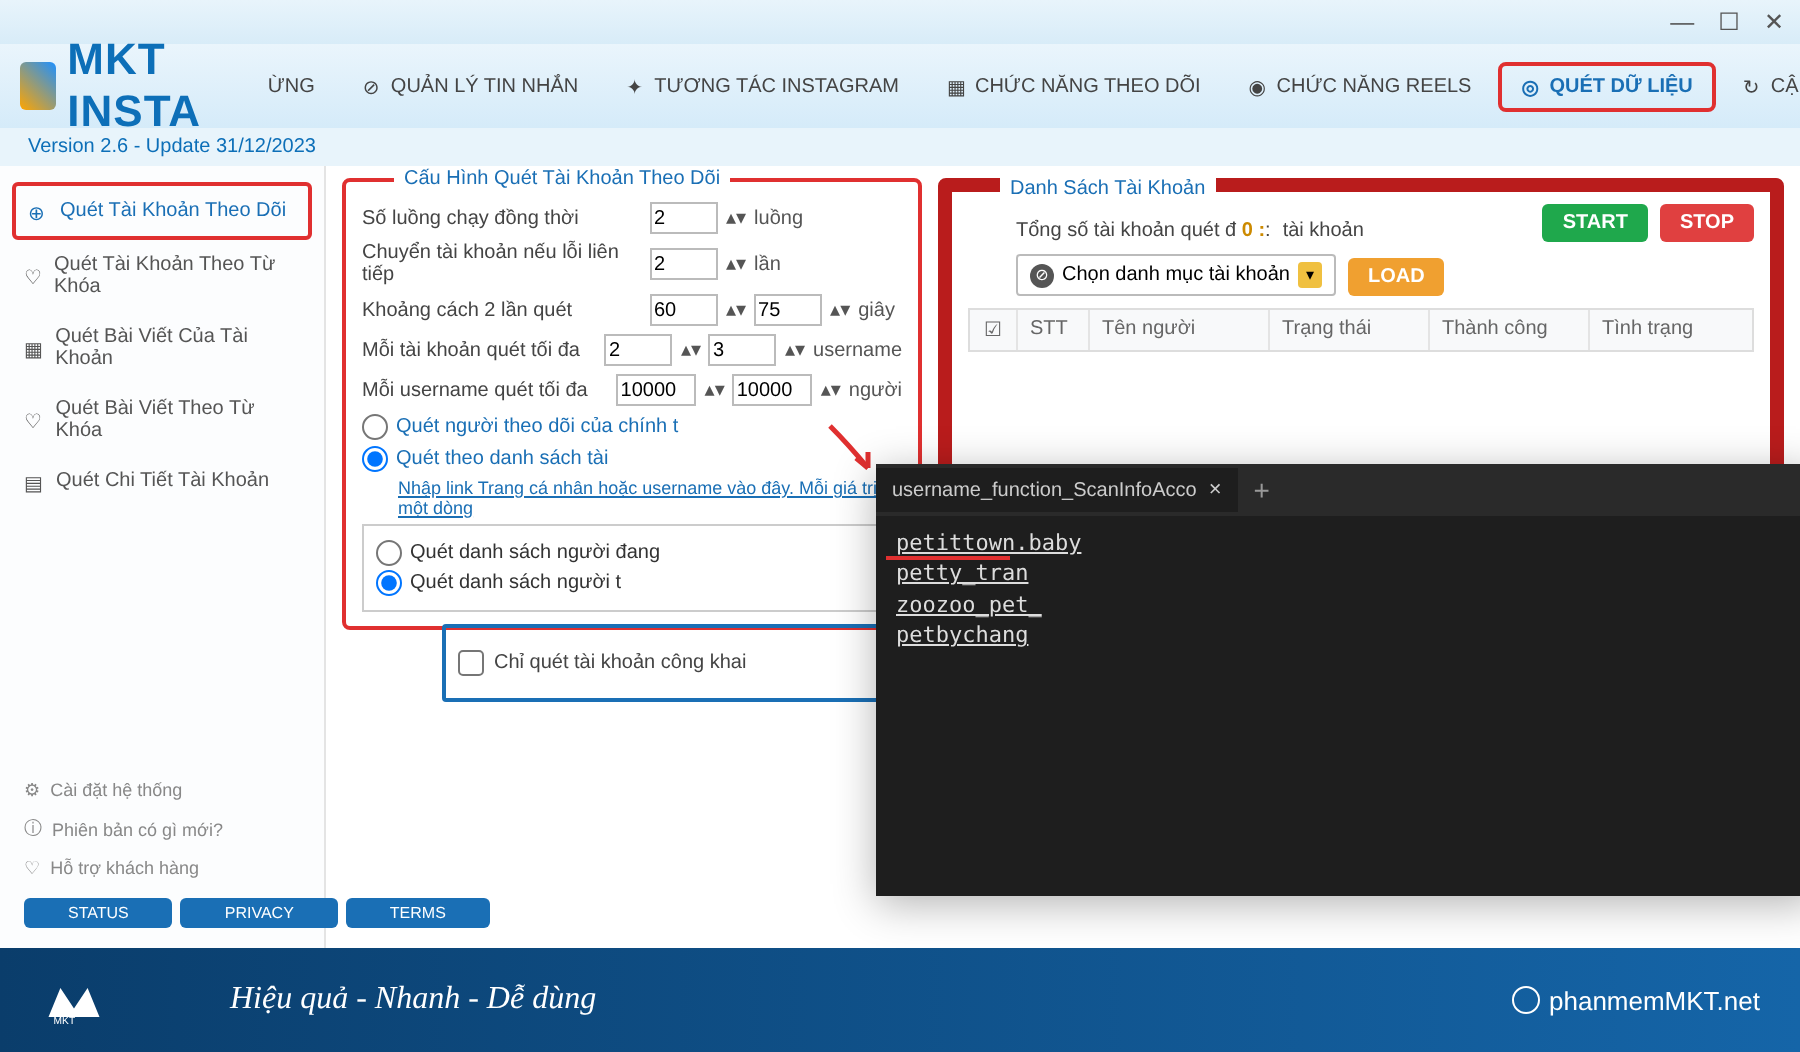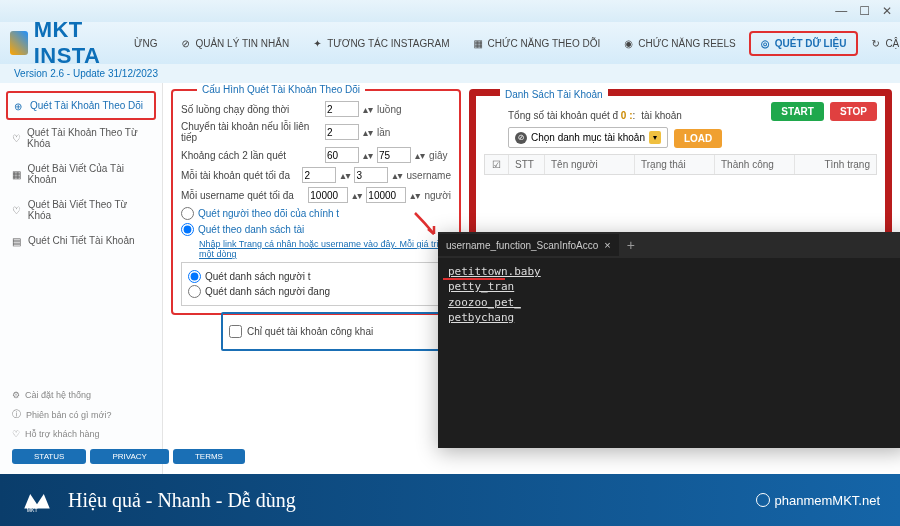--- a/index.html
+++ b/index.html
@@ -60,38 +60,38 @@
 .btn-stop { background: #e04040; }
 .flex-spacer { flex: 1; }
 
 .table-head { display: flex; border: 1px solid #ddd; background: #f8f9fa; font-size: 10px; color: #666; }
 .th { padding: 4px 6px; border-right: 1px solid #e4e4e4; }
 .th:first-child { width: 24px; text-align: center; }
 .th:nth-child(2) { width: 36px; }
 .th:nth-child(3) { width: 90px; }
 .th:nth-child(4) { width: 80px; }
 .th:nth-child(5) { width: 80px; }
-.th:nth-child(6) { flex: 1; border-right: none; text-align: right; }
+.th:nth-child(6) { flex: 1; border-right: none; }
 
 .arrow { position: absolute; top: 210px; left: 412px; width: 30px; height: 30px; z-index: 5; }
 .arrow-svg { stroke: #e03030; stroke-width: 2.5; fill: none; }
 
 .notepad { position: absolute; top: 232px; left: 438px; width: 470px; height: 216px; background: #1e1e1e; display: flex; flex-direction: column; z-index: 10; box-shadow: 0 4px 20px rgba(0,0,0,0.3); }
 .np-tabs { background: #2a2a2a; display: flex; align-items: center; height: 26px; }
 .np-tab { background: #1e1e1e; color: #ccc; font-size: 10px; padding: 5px 8px; display: flex; align-items: center; gap: 6px; }
 .np-tab-close { cursor: pointer; font-size: 11px; }
 .np-new { color: #999; font-size: 14px; padding: 0 8px; cursor: pointer; }
 .np-menu { display: flex; gap: 14px; padding: 4px 10px; font-size: 10px; color: #ccc; background: #1e1e1e; }
 .np-menu-sep { position: absolute; top: 46px; left: 5px; width: 62px; height: 2px; background: #e03030; }
 .np-body { flex: 1; padding: 6px 10px; font-family: Consolas, monospace; font-size: 11px; color: #ddd; line-height: 1.4; white-space: pre; text-decoration: underline; }
 
 .footer { position: absolute; bottom: 0; left: 0; right: 0; height: 52px; background: linear-gradient(90deg,#0a3d6b,#1565a8); display: flex; align-items: center; padding: 0 20px; gap: 14px; }
 .foot-logo { width: 34px; height: 28px; }
 .foot-logo-svg { fill: #fff; }
-.foot-text { color: #fff; font-size: 20px; font-family: Georgia, serif; }
+.foot-text { color: #fff; font-size: 16px; font-style: italic; font-family: Georgia, serif; margin-left: 47px; }
 .foot-spacer { flex: 1; }
 .foot-url { color: #fff; font-size: 13px; display: flex; align-items: center; gap: 5px; }
 .globe { width: 14px; height: 14px; border: 1.5px solid #fff; border-radius: 50%; position: relative; }
 </style>
 </head>
 <body>
 
 <div class="titlebar">
   <span>—</span>
   <span>☐</span>
@@ -222,26 +222,26 @@
           <input type="radio" style="">
           <span>Quét người theo dõi của chính t</span>
         </div>
       <div class="radio-row">
           <input type="radio" checked="" style="">
           <span>Quét theo danh sách tài</span>
         </div>
       <div class="link-text">Nhập link Trang cá nhân hoặc username vào đây. Mỗi giá trị một dòng</div>
       <div class="sub-box">
         <div class="sub-radio">
+            <input type="radio" style="">
+            <span>Quét danh sách người đang</span>
+          </div>
+        <div class="sub-radio">
             <input type="radio" checked="" style="">
             <span>Quét danh sách người t</span>
-          </div>
-        <div class="sub-radio">
-            <input type="radio" style="">
-            <span>Quét danh sách người đang</span>
           </div>
       </div>
       <div class="check-box-area">
         <div class="check-row">
             <input type="checkbox" style="">
             <span>Chỉ quét tài khoản công khai</span>
           </div>
       </div>
     </div>
 

